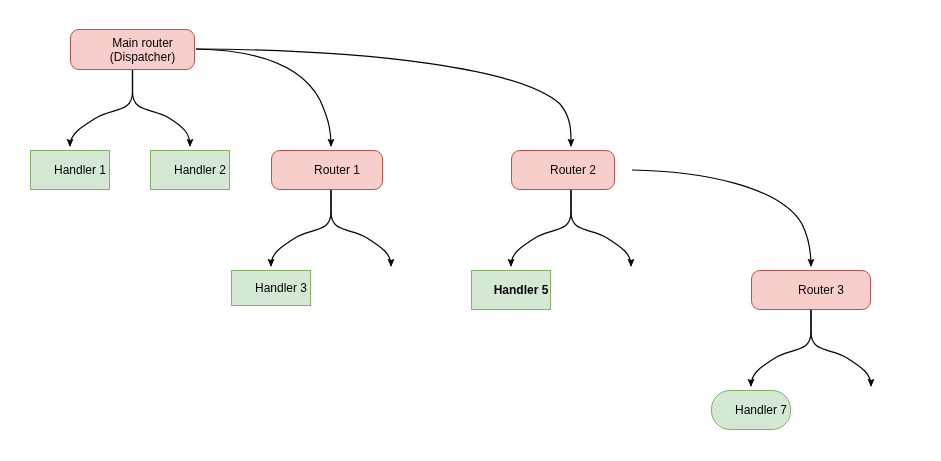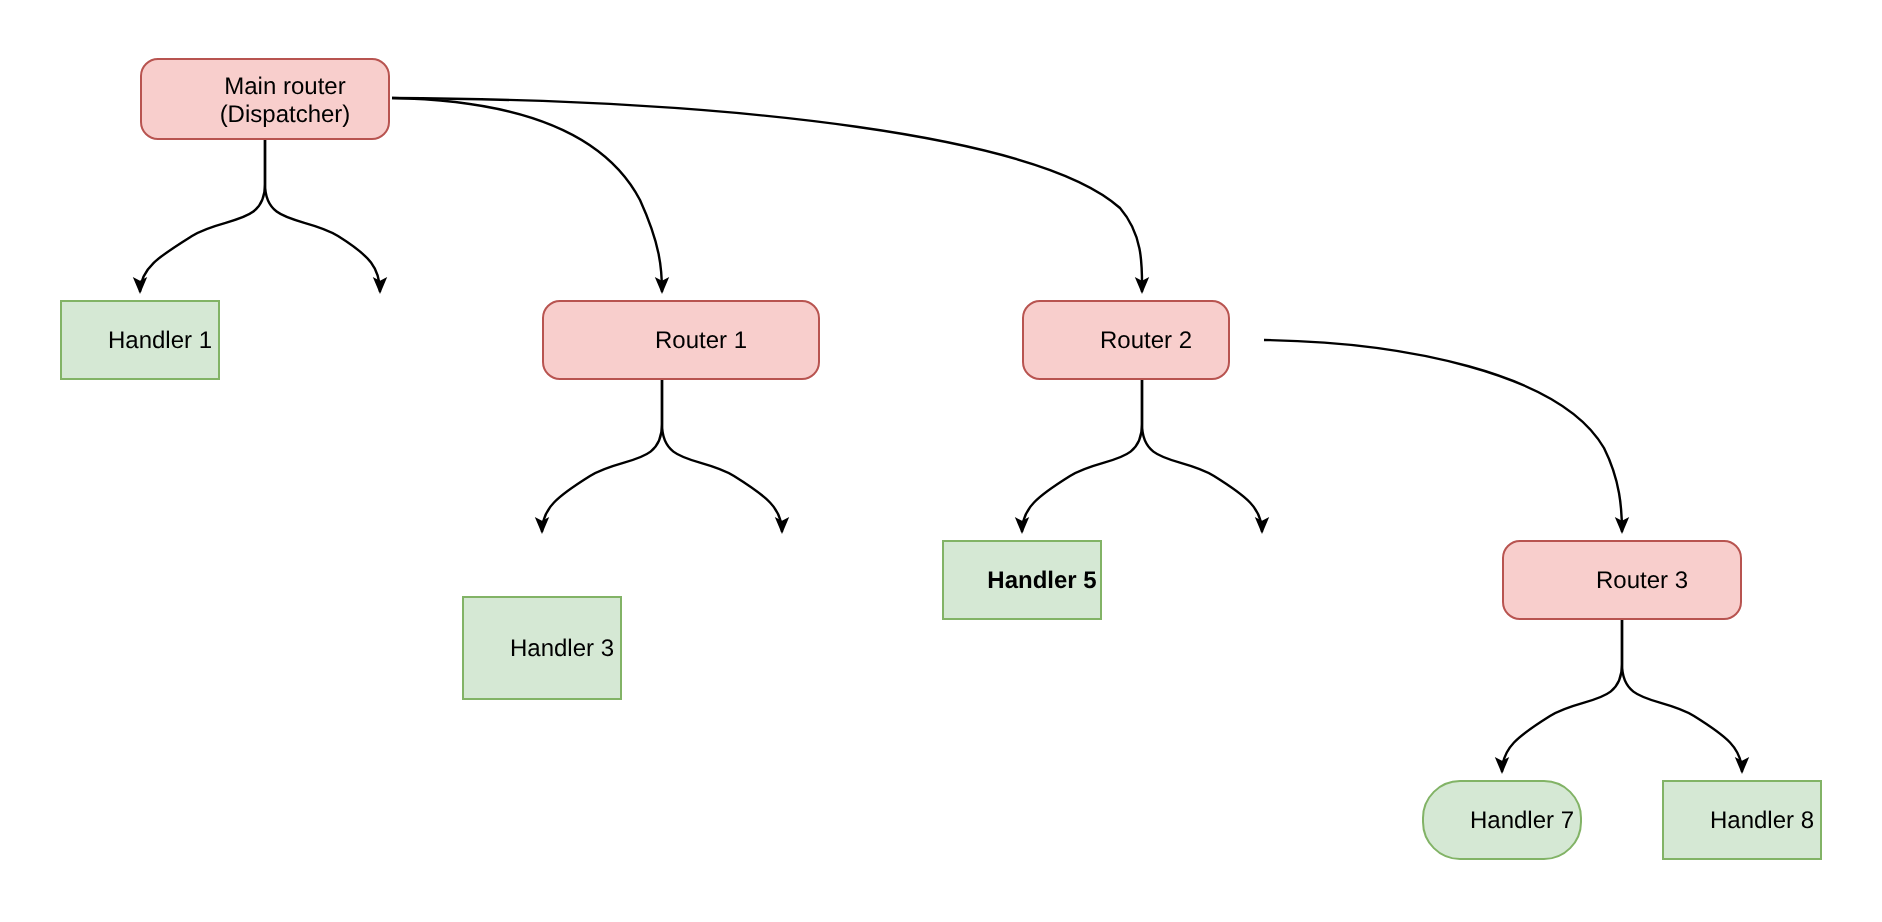--- a/index.html
+++ b/index.html
@@ -90,44 +90,44 @@
 
   <div class="node node-router" style="left:70px; top:29px; width:125px; height:41px;">
     <span class="node-label">Main router
 (Dispatcher)</span>
   </div>
 
   <div class="node node-handler" style="left:30px; top:150px; width:80px; height:40px;">
     <span class="node-label">Handler 1</span>
   </div>
 
+  <div class="node node-handler" style="left:150px; top:150px; width:80px; height:40px;">
+    <span class="node-label">Handler 2</span>
+  </div>
 
-  <div class="node node-router" style="left:271px; top:150px; width:139px; height:40px;">
+  <div class="node node-router" style="left:271px; top:150px; width:112px; height:40px;">
     <span class="node-label">Router 1</span>
   </div>
 
   <div class="node node-router" style="left:511px; top:150px; width:104px; height:40px;">
     <span class="node-label">Router 2</span>
   </div>
 
-  <div class="node node-handler" style="left:231px; top:270px; width:80px; height:52px;margin-top:28px;">
+  <div class="node node-handler" style="left:231px; top:270px; width:80px; height:36px;">
     <span class="node-label">Handler 3</span>
   </div>
 
 
   <div class="node node-handler" style="left:471px; top:270px; width:80px; height:40px;font-weight:bold;">
     <span class="node-label">Handler 5</span>
   </div>
 
 
   <div class="node node-router" style="left:751px; top:270px; width:120px; height:40px;">
     <span class="node-label">Router 3</span>
   </div>
 
   <div class="node node-handler" style="left:711px; top:390px; width:80px; height:40px;border-radius:19px;">
     <span class="node-label">Handler 7</span>
   </div>
 
-  <div class="node node-handler" style="left:831px; top:390px; width:80px; height:40px;">
-    <span class="node-label">Handler 8</span>
-  </div>
 
 </div>
 
 </body></html>

